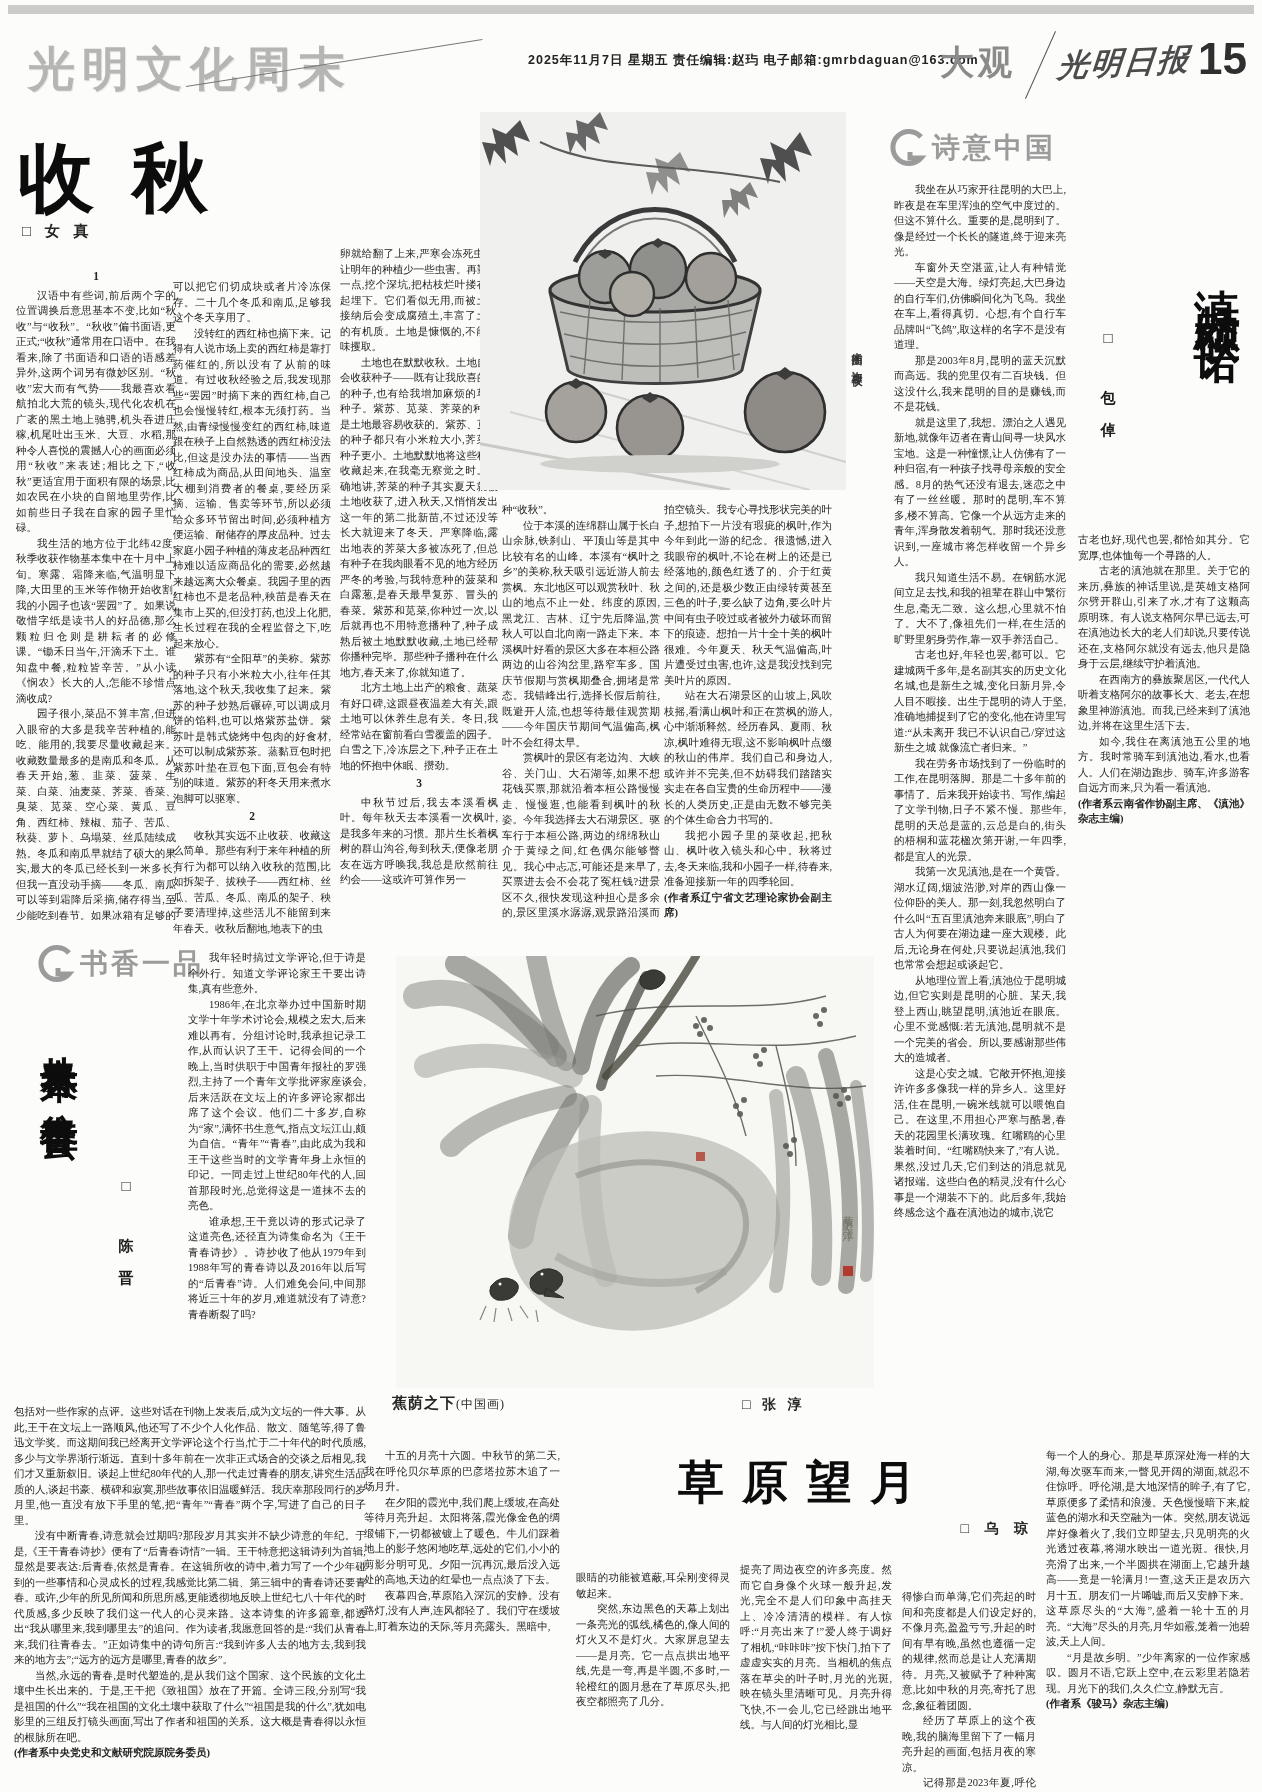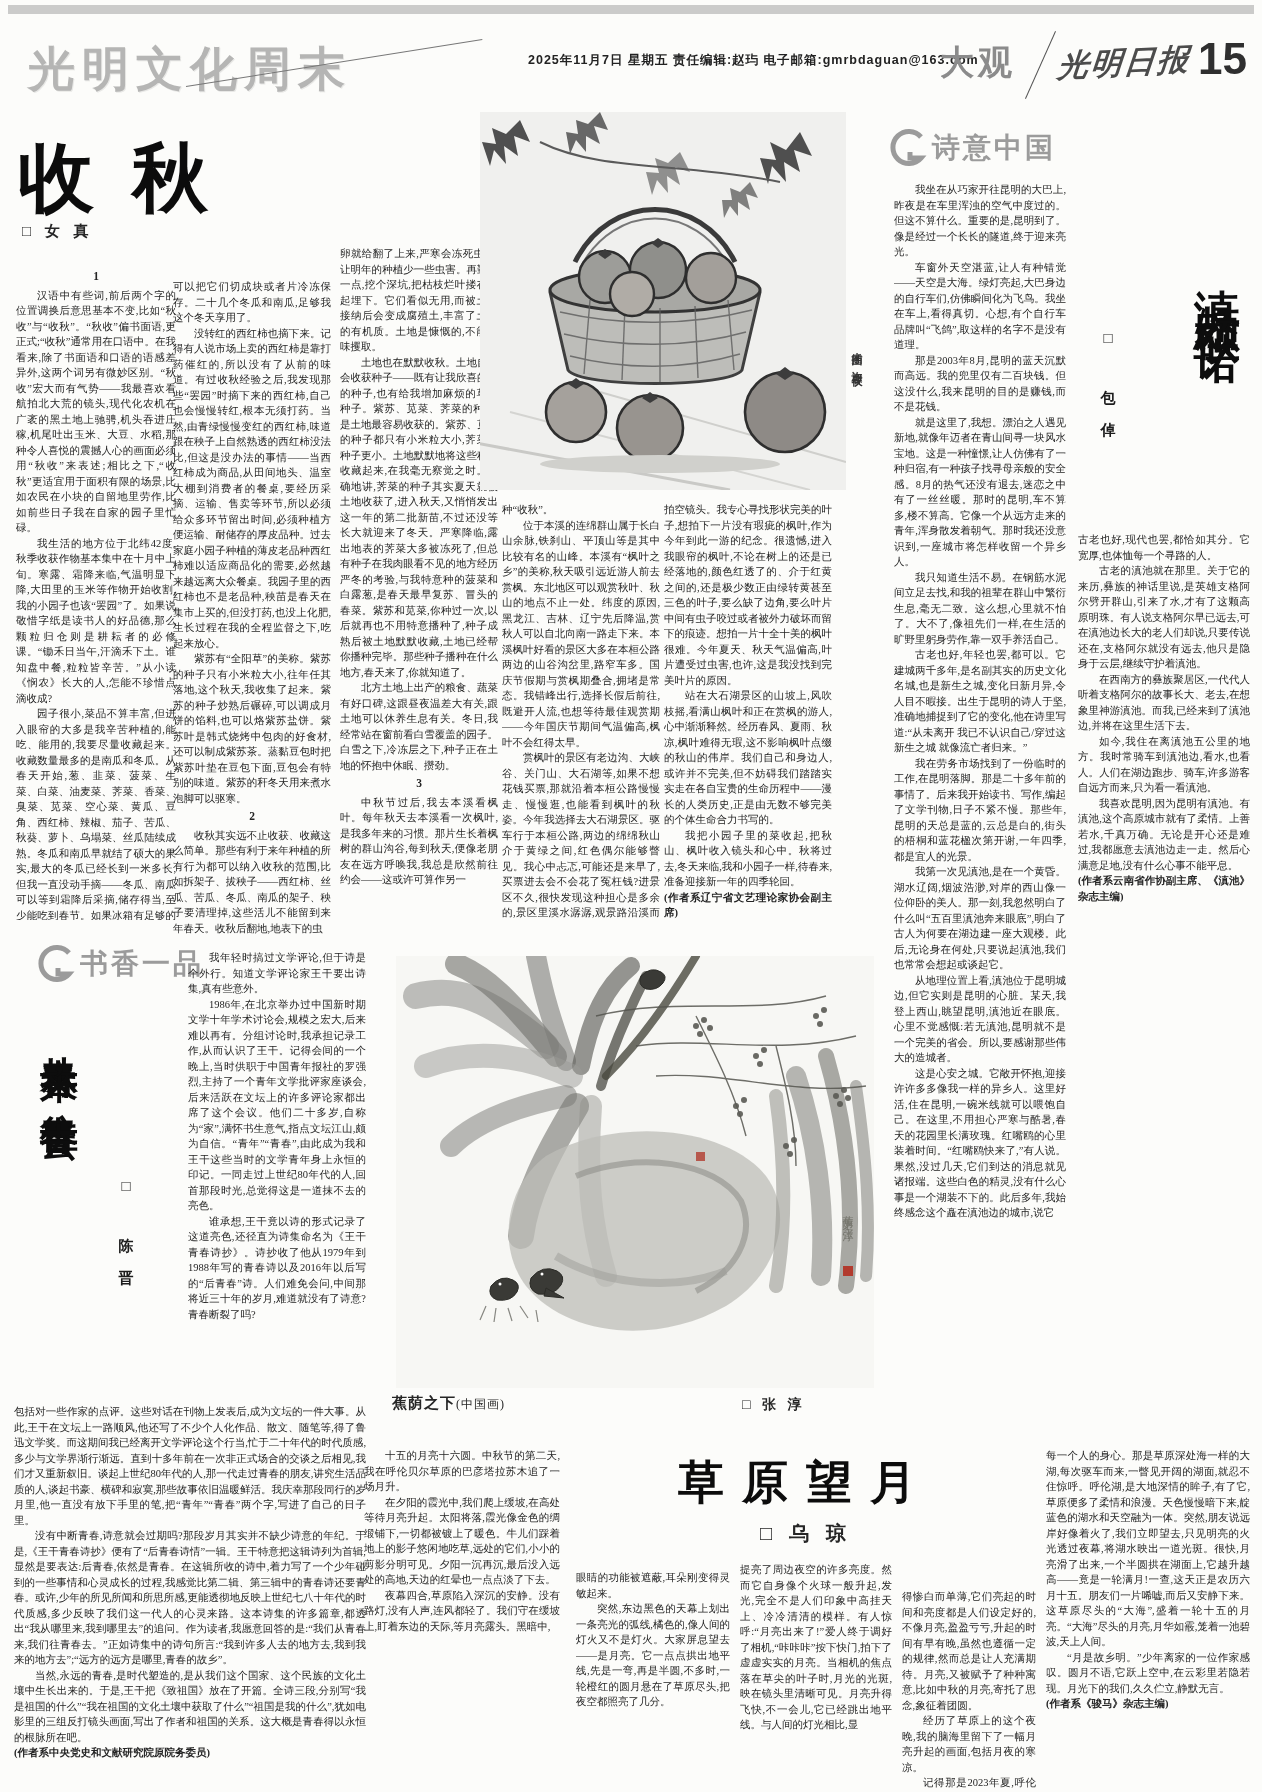--- a/index.html
+++ b/index.html
@@ -36,21 +36,21 @@
           color:#9b9b9b;letter-spacing:3px;font-family:Liberation Serif, serif;margin-left:4px;}
   .vtitle{writing-mode:vertical-rl;text-orientation:upright;font-weight:bold;color:#0d0d0d;}
   .vauthor{writing-mode:vertical-rl;text-orientation:upright;font-weight:bold;font-size:15px;letter-spacing:8px;color:#1c1c1c;}
   .vcaption{writing-mode:vertical-rl;text-orientation:upright;font-weight:bold;font-size:11px;letter-spacing:2px;color:#333;}
   .t-dian{right:14px;top:252px;font-size:46px;letter-spacing:16px;}
   .a-dian{left:1098px;top:330px;}
   .t-cong{left:40px;top:1026px;font-size:38px;letter-spacing:3px;line-height:1;}
   .a-cong{left:116px;top:1178px;}
   .t-caoyuan{left:578px;top:1452px;width:456px;text-align:center;font-size:46px;
              font-weight:bold;color:#0c0c0c;letter-spacing:18px;}
-  .a-caoyuan{left:578px;top:1520px;width:456px;text-align:center;font-size:20px;font-weight:bold;letter-spacing:6px;}
+  .a-caoyuan{left:578px;top:1520px;width:456px;text-align:right;font-size:14px;font-weight:bold;letter-spacing:6px;}
   .capleft{left:392px;top:1394px;font-size:15px;font-weight:bold;letter-spacing:1px;}
   .capleft small{font-weight:normal;font-size:12px;}
   .capright{left:742px;top:1396px;font-size:14px;font-weight:bold;letter-spacing:4px;}
   .figbox{background:#f1f1ef;}
 </style>
 </head>
 <body>
 
 <div class="abs topbar"></div>
 <div class="abs masthead">光明文化周末</div>
@@ -167,21 +167,20 @@
     <p>我在劳务市场找到了一份临时的工作,在昆明落脚。那是二十多年前的事情了。后来我开始读书、写作,编起了文学刊物,日子不紧不慢。那些年,昆明的天总是蓝的,云总是白的,街头的梧桐和蓝花楹次第开谢,一年四季,都是宜人的光景。</p>
     <p>我第一次见滇池,是在一个黄昏。湖水辽阔,烟波浩渺,对岸的西山像一位仰卧的美人。那一刻,我忽然明白了什么叫“五百里滇池奔来眼底”,明白了古人为何要在湖边建一座大观楼。此后,无论身在何处,只要说起滇池,我们也常常会想起或谈起它。</p>
     <p>从地理位置上看,滇池位于昆明城边,但它实则是昆明的心脏。某天,我登上西山,眺望昆明,滇池近在眼底。心里不觉感慨:若无滇池,昆明就不是一个完美的省会。所以,要感谢那些伟大的造城者。</p>
     <p>这是心安之城。它敞开怀抱,迎接许许多多像我一样的异乡人。这里好活,住在昆明,一碗米线就可以喂饱自己。在这里,不用担心严寒与酷暑,春天的花园里长满玫瑰。红嘴鸥的心里装着时间。“红嘴鸥快来了,”有人说。果然,没过几天,它们到达的消息就见诸报端。这些白色的精灵,没有什么心事是一个湖装不下的。此后多年,我始终感念这个矗在滇池边的城市,说它</p>
   </div>
 <div class="col" style="left:1078px;top:532px;width:172px;height:880px;">
     <p class="cont">古老也好,现代也罢,都恰如其分。它宽厚,也体恤每一个寻路的人。</p>
     <p>古老的滇池就在那里。关于它的来历,彝族的神话里说,是英雄支格阿尔劈开群山,引来了水,才有了这颗高原明珠。有人说支格阿尔早已远去,可在滇池边长大的老人们却说,只要传说还在,支格阿尔就没有远去,他只是隐身于云层,继续守护着滇池。</p>
     <p>在西南方的彝族聚居区,一代代人听着支格阿尔的故事长大、老去,在想象里神游滇池。而我,已经来到了滇池边,并将在这里生活下去。</p>
     <p>如今,我住在离滇池五公里的地方。我时常骑车到滇池边,看水,也看人。人们在湖边跑步、骑车,许多游客自远方而来,只为看一看滇池。</p>
-    <p>我喜欢昆明,因为昆明有滇池。有滇池,这个高原城市就有了柔情。上善若水,千真万确。无论是开心还是难过,我都愿意去滇池边走一走。然后心满意足地,没有什么心事不能平息。</p>
     <p class="credit cont">(作者系云南省作协副主席、《滇池》杂志主编)</p>
   </div>
 
 <div class="abs" style="left:36px;top:944px;">
   <svg class="gmark" width="40" height="40" viewBox="0 0 40 40">
     <path d="M33 9 A16 16 0 1 0 33 30 L22 30 L22 24" fill="none" stroke="#9b9b9b" stroke-width="5"></path>
   </svg><span class="glabel">书香一品</span>
 </div>
 <div class="abs vtitle t-cong">从青春来,往青春去</div>
 <div class="abs vauthor a-cong">□ 陈 晋</div>

